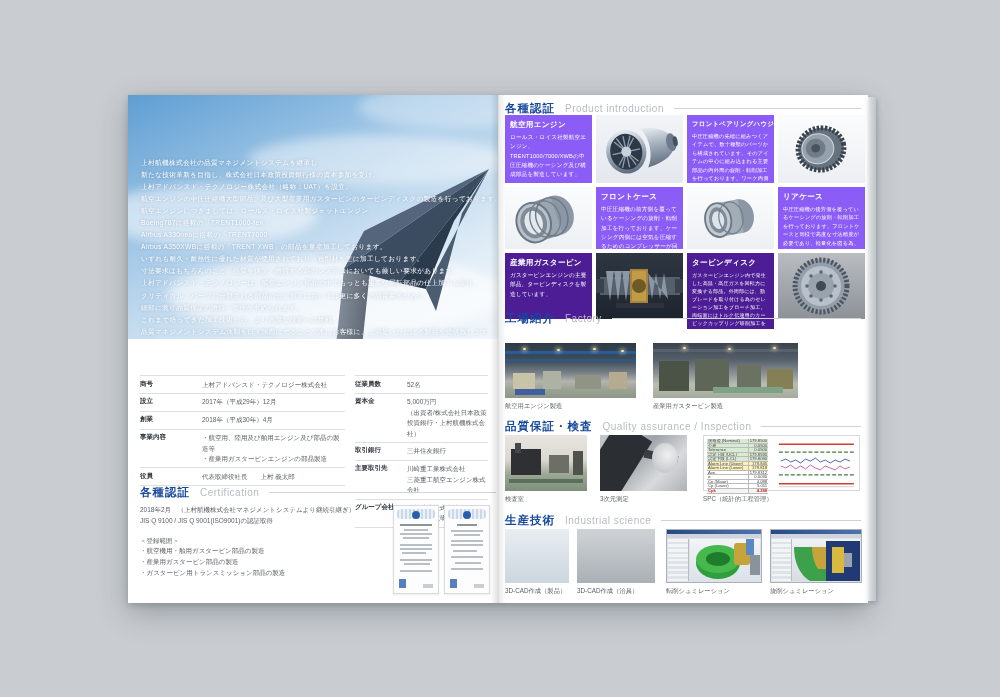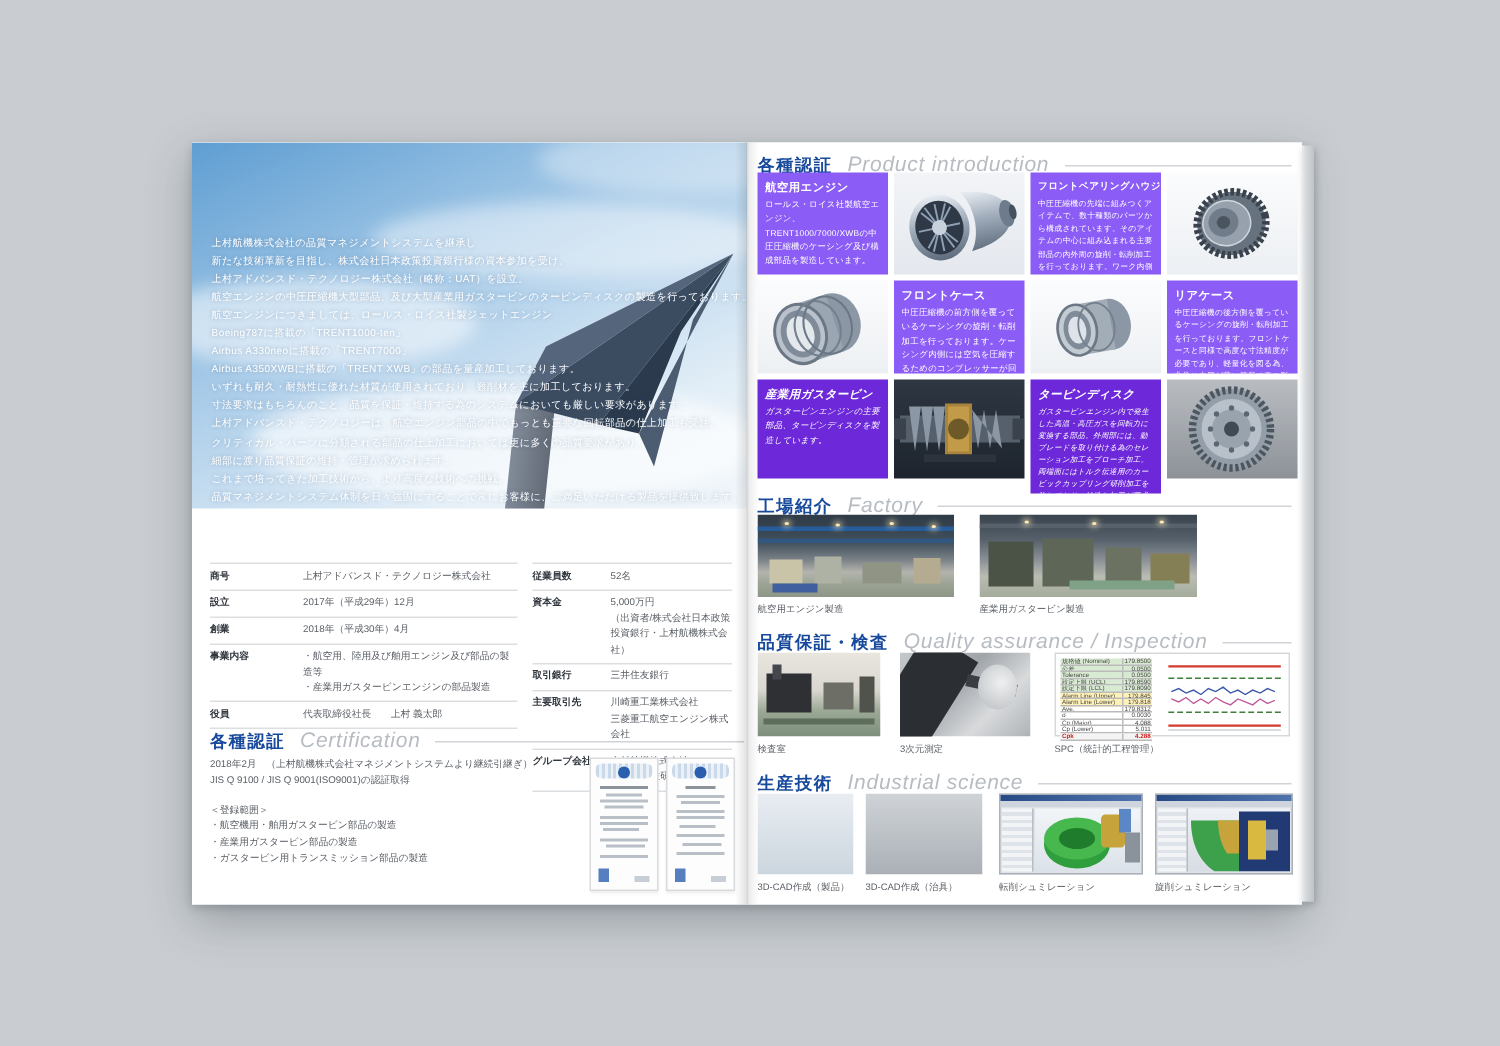--- a/index.html
+++ b/index.html
@@ -12,21 +12,21 @@
             background:linear-gradient(90deg,#e9ebec,#d2d6d9 40%,#bfc4c8); box-shadow:1px 2px 5px rgba(40,50,60,.25); }
   .page { position:absolute; top:0; width:370px; height:508px; background:#fff; overflow:hidden; }
   .page.left { left:0; }
   .page.right { left:370px; }
   .fold { position:absolute; left:362px; top:0; width:16px; height:508px; z-index:40;
           background:linear-gradient(90deg, rgba(0,0,0,0) 0%, rgba(0,0,0,.10) 45%, rgba(0,0,0,.16) 50%, rgba(0,0,0,.07) 60%, rgba(0,0,0,0) 100%); pointer-events:none; }
 
   
   .sec-head { position:absolute; display:flex; align-items:baseline; width:356px; }
   .sec-head .ja { font-size:11.5px; font-weight:bold; color:#17499c; letter-spacing:1px; }
-  .sec-head .en { font-size:14px; color:#b7bcc2; margin-left:10px; letter-spacing:.5px; white-space:nowrap;font-style:italic; }
+  .sec-head .en { font-size:10px; color:#b7bcc2; margin-left:10px; letter-spacing:.5px; white-space:nowrap; }
   .sec-head .rule { flex:1; height:1px; background:#cfd3d7; margin-left:10px; position:relative; top:-3px; }
 
   
   .hero { position:absolute; left:0; top:0; width:370px; height:244px; overflow:hidden;
           background:linear-gradient(155deg,#5f9ed2 0%,#7fb2dc 18%,#a3c8e7 38%,#c6ddf0 58%,#e2eef7 78%,#f2f7fb 100%); }
   .cloud { position:absolute; border-radius:50%; filter:blur(6px); }
   .hero-title { position:absolute; left:10px; top:9px; width:228px; background:rgba(23,48,108,.95);
                 padding:7px 11px 8px; z-index:5; }
   .hero-title div { color:#fff; font-weight:bold; font-size:15px; letter-spacing:1px; line-height:1.42; white-space:nowrap; }
   .hero-body { position:absolute; left:13px; top:62px; width:350px; z-index:5; }
@@ -60,21 +60,21 @@
   .cert-card .tline { position:absolute; left:6px; right:6px; height:1.5px; background:#b9bfc6; }
   .cert-card .tline.dark { background:#8d949c; }
   .cert-card .seal { position:absolute; left:5px; bottom:5px; width:7px; height:9px; background:#2a5fae; opacity:.8; }
   .cert-card .seal2 { position:absolute; right:5px; bottom:5px; width:10px; height:4px; background:#c7ced6; }
 
   
   .pgrid { position:absolute; left:7px; top:20px; width:360px; }
   .pcell { position:absolute; width:87px; overflow:hidden; }
   .pblock { color:#fff; padding:5px 5px; }
   .pblock.blue { background:#8b5cf6; }
-  .pblock.green { background:#6d28d9;font-style:italic; }
+  .pblock.green { background:#4c1d95; }
   .pblock h4 { font-size:7.6px; font-weight:bold; letter-spacing:.3px; margin-bottom:3px; white-space:nowrap; }
   .pblock p { font-size:5.6px; line-height:9.3px; letter-spacing:.2px; }
   .pimg { background:#fff; }
 
   
   .photo { position:absolute; overflow:hidden; }
   .caption { position:absolute; font-size:6.3px; color:#5a5f66; white-space:nowrap; }
 
   .factory-sky { position:absolute; inset:0; background:linear-gradient(180deg,#2e3a46 0%,#41505c 34%,#7b8288 55%,#b3b4ad 70%,#9aa293 85%,#8e9687 100%); }
   .beam { position:absolute; left:0; right:0; height:3px; background:#2460a8; opacity:.85; }
@@ -373,21 +373,21 @@
             <circle cx="53" cy="43" r="1.8"></circle>
               <circle cx="43" cy="47" r="1.8"></circle>
               <circle cx="33" cy="43" r="1.8"></circle>
             <circle cx="29" cy="33" r="1.8"></circle>
               <circle cx="33" cy="23" r="1.8"></circle>
           </g>
         </svg>
       </div>
     </div>
 
-    <div class="sec-head" style="left:7px; top:233px;">
+    <div class="sec-head" style="left:7px; top:216px;">
       <span class="ja">工場紹介</span>
       <span class="en">Factory</span>
       <span class="rule"></span>
     </div>
     <div class="photo" style="left:7px; top:248px; width:131px; height:55px;">
       <div class="factory-sky"></div>
       <div class="beam" style="top:8px;"></div>
         <div class="beam" style="top:16px; opacity:.5;"></div>
       <div class="lightdot" style="left:18px; top:5px;"></div>
         <div class="lightdot" style="left:52px; top:6px;"></div>

